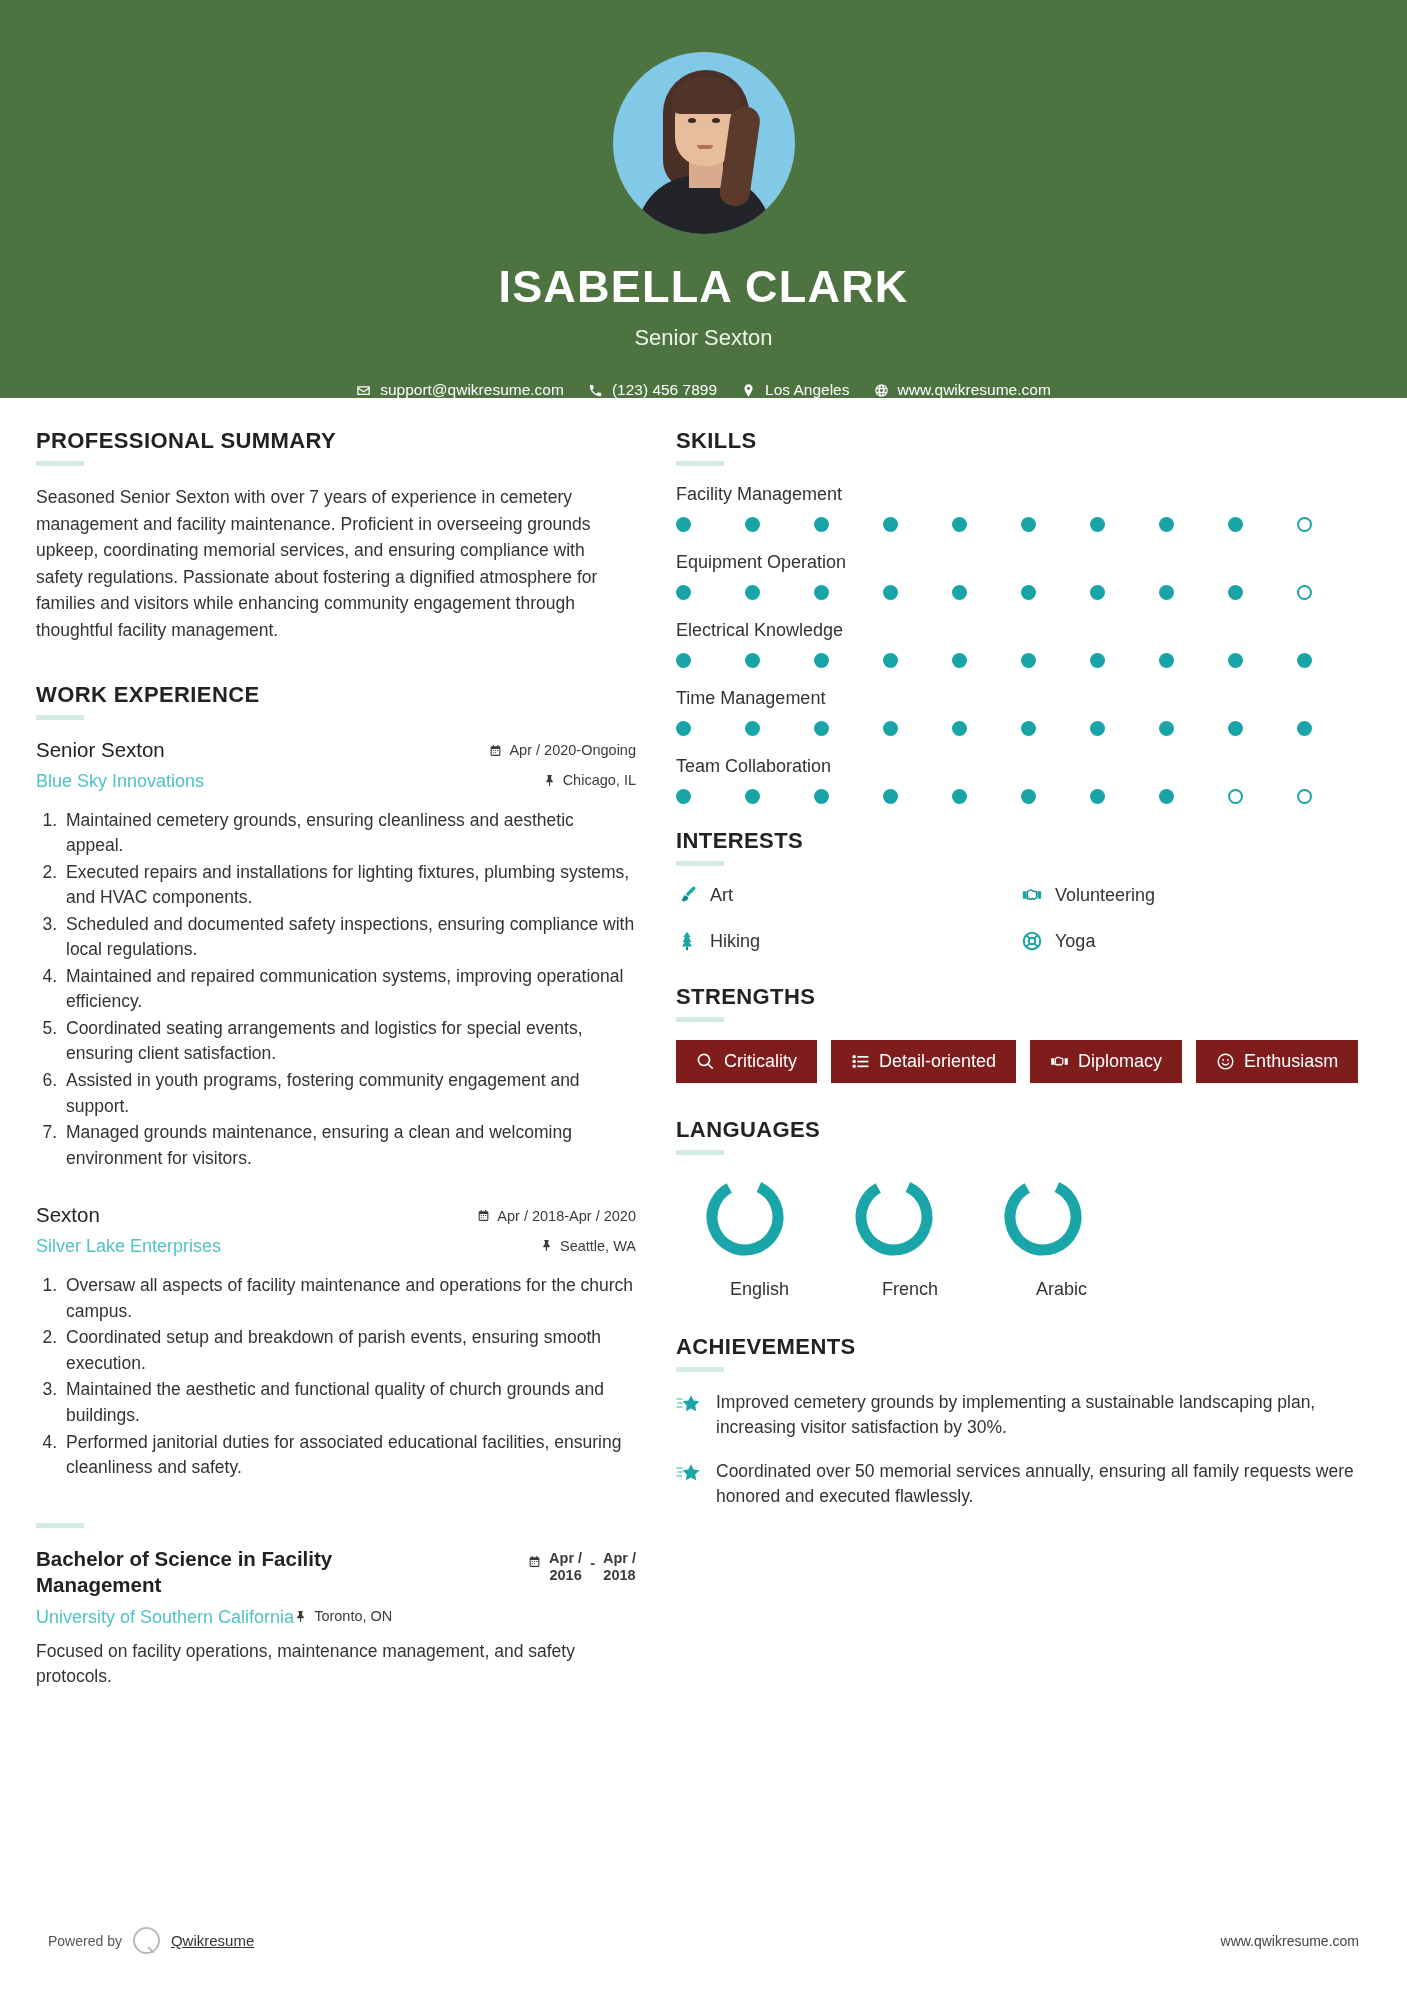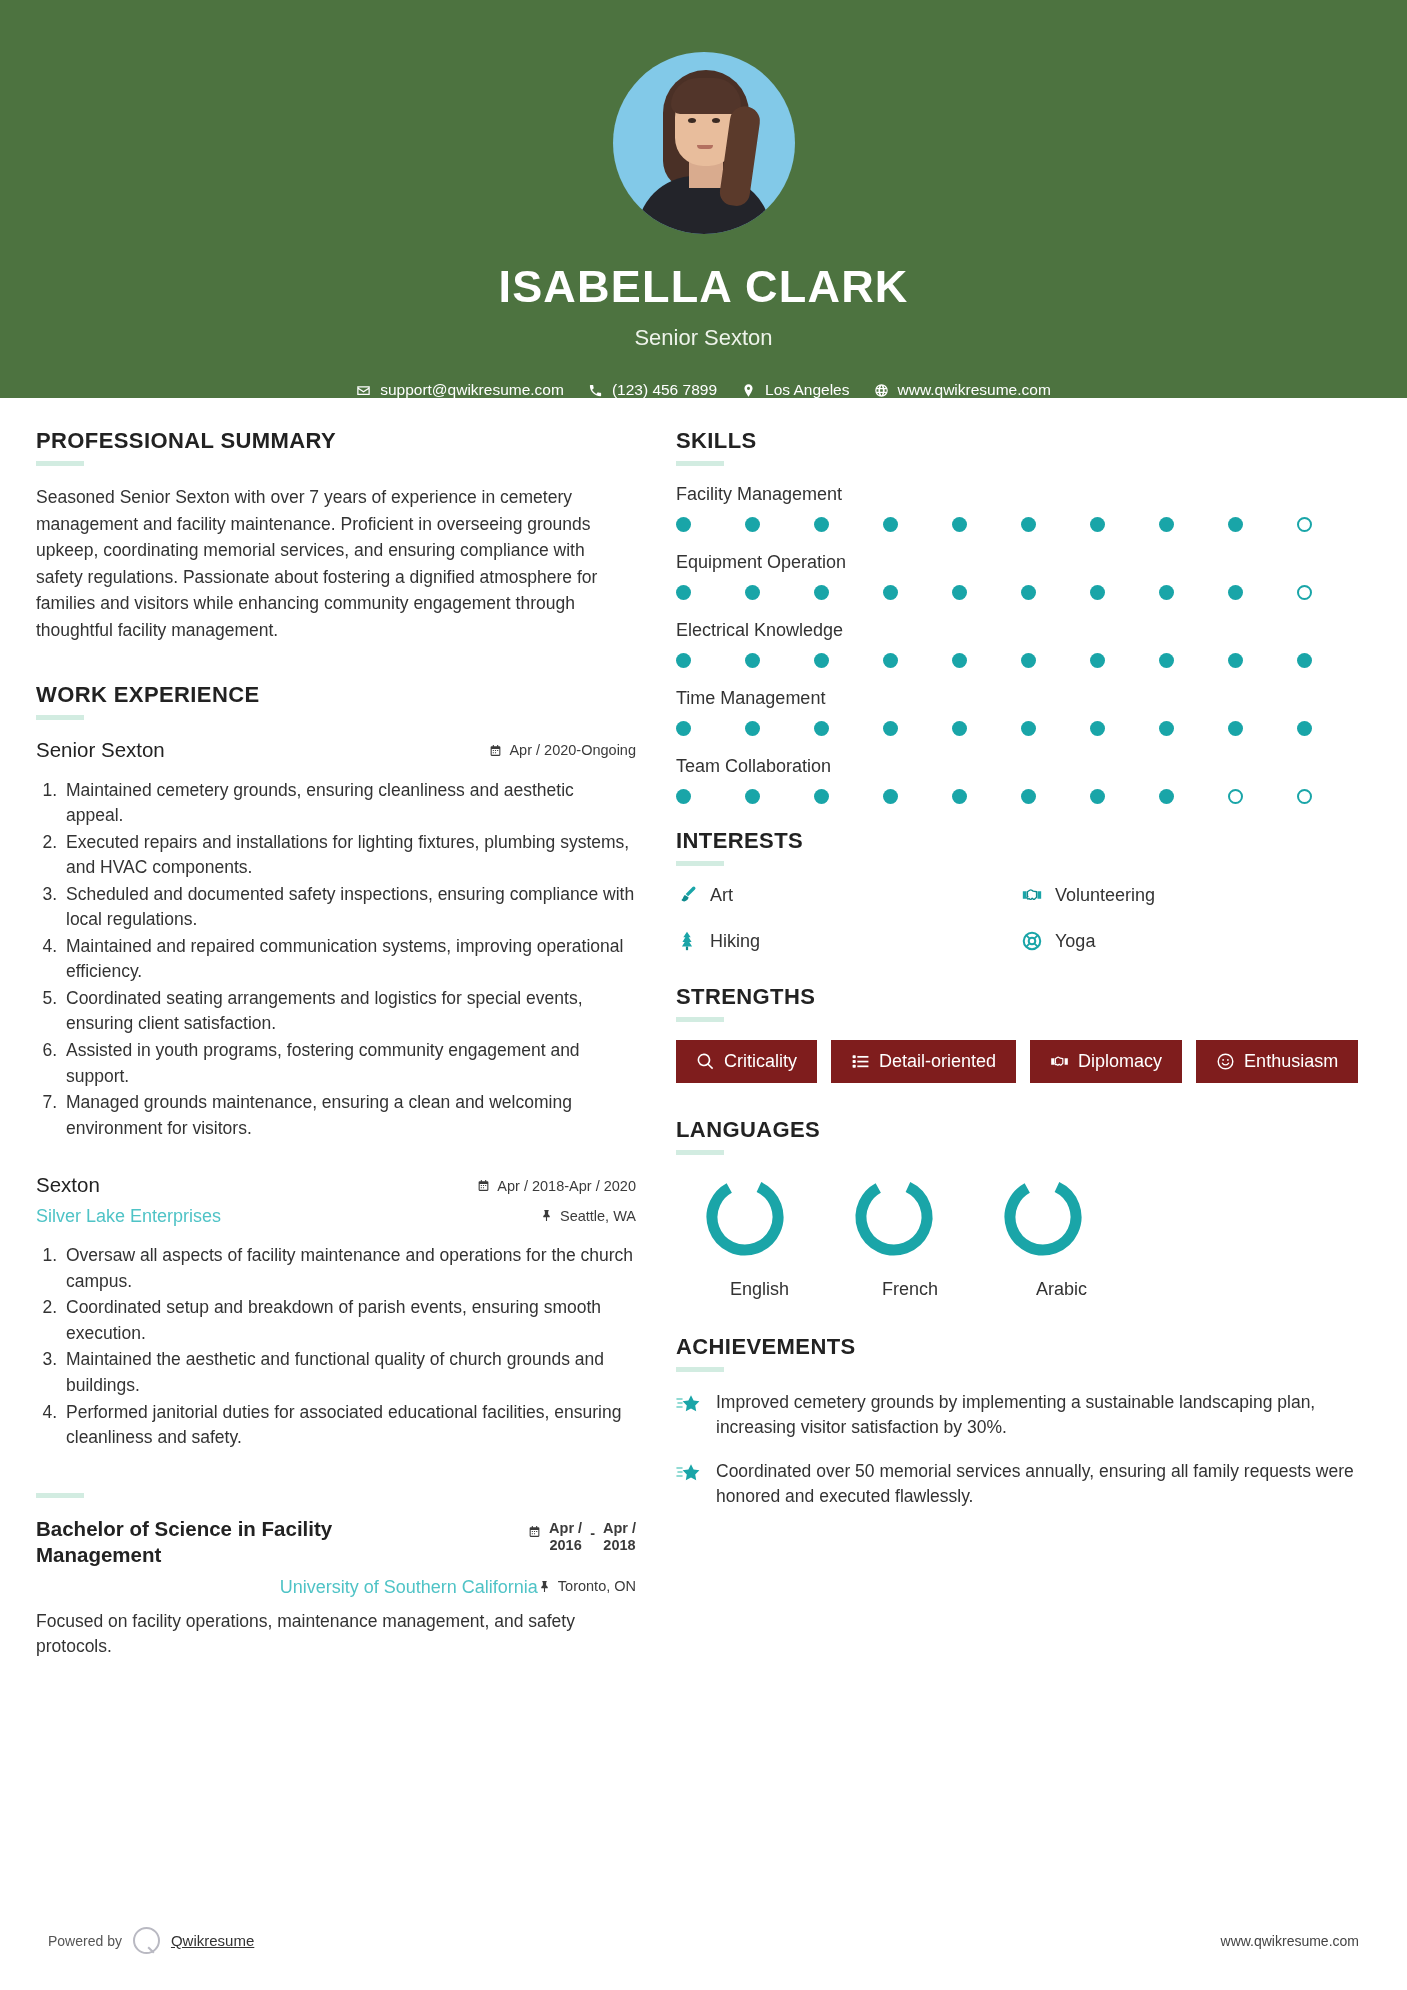--- a/index.html
+++ b/index.html
@@ -213,21 +213,21 @@
     align-items: flex-start;
     gap: 8px;
     font-size: 14.5px;
     color: #3b3b3b;
     padding-top: 4px;
   }
   .edu-date-block { text-align: center; line-height: 1.22; }
   .edu-dash { padding-top: 5px; }
   .edu-row2 {
     display: flex;
-    justify-content: flex-end;
+    justify-content: flex-start;
     align-items: baseline;
     margin-top: 8px;
   }
   .edu-school { font-size: 18px; color: #4fc3c6; }
   .edu-desc {
     margin-top: 11px;
     font-size: 17.5px;
     line-height: 1.46;
     color: #333333;
   }
@@ -424,20 +424,31 @@
       <div class="job">
         <div class="job-row">
           <div class="job-pos">Senior Sexton</div>
           <div class="job-meta">
             <span class="mini-icon">
               <svg viewBox="0 0 24 24">
                   <path d="M7 2v2H5a2 2 0 00-2 2v14a2 2 0 002 2h14a2 2 0 002-2V6a2 2 0 00-2-2h-2V2h-2v2H9V2H7zM5 9h14v11H5V9zm2 2v2h2v-2H7zm4 0v2h2v-2h-2zm4 0v2h2v-2h-2zm-8 4v2h2v-2H7zm4 0v2h2v-2h-2z"></path>
                 </svg>
             </span>
             <span>Apr / 2020-Ongoing</span>
+          </div>
+        </div>
+        <div class="job-row job-row2">
+          <div class="job-company">Blue Sky Innovations</div>
+          <div class="job-meta">
+            <span class="mini-icon">
+              <svg viewBox="0 0 24 24">
+                  <path d="M16 2H8v2h1v5.5L6 13v2h5v7h2v-7h5v-2l-3-3.5V4h1V2z"></path>
+                </svg>
+            </span>
+            <span>Chicago, IL</span>
           </div>
         </div>
         <ol class="bullets">
           <li>Maintained cemetery grounds, ensuring cleanliness and aesthetic appeal.</li>
           <li>Executed repairs and installations for lighting fixtures, plumbing systems, and HVAC components.</li>
           <li>Scheduled and documented safety inspections, ensuring compliance with local regulations.</li>
           <li>Maintained and repaired communication systems, improving operational efficiency.</li>
           <li>Coordinated seating arrangements and logistics for special events, ensuring client satisfaction.</li>
           <li>Assisted in youth programs, fostering community engagement and support.</li>
           <li>Managed grounds maintenance, ensuring a clean and welcoming environment for visitors.</li>

